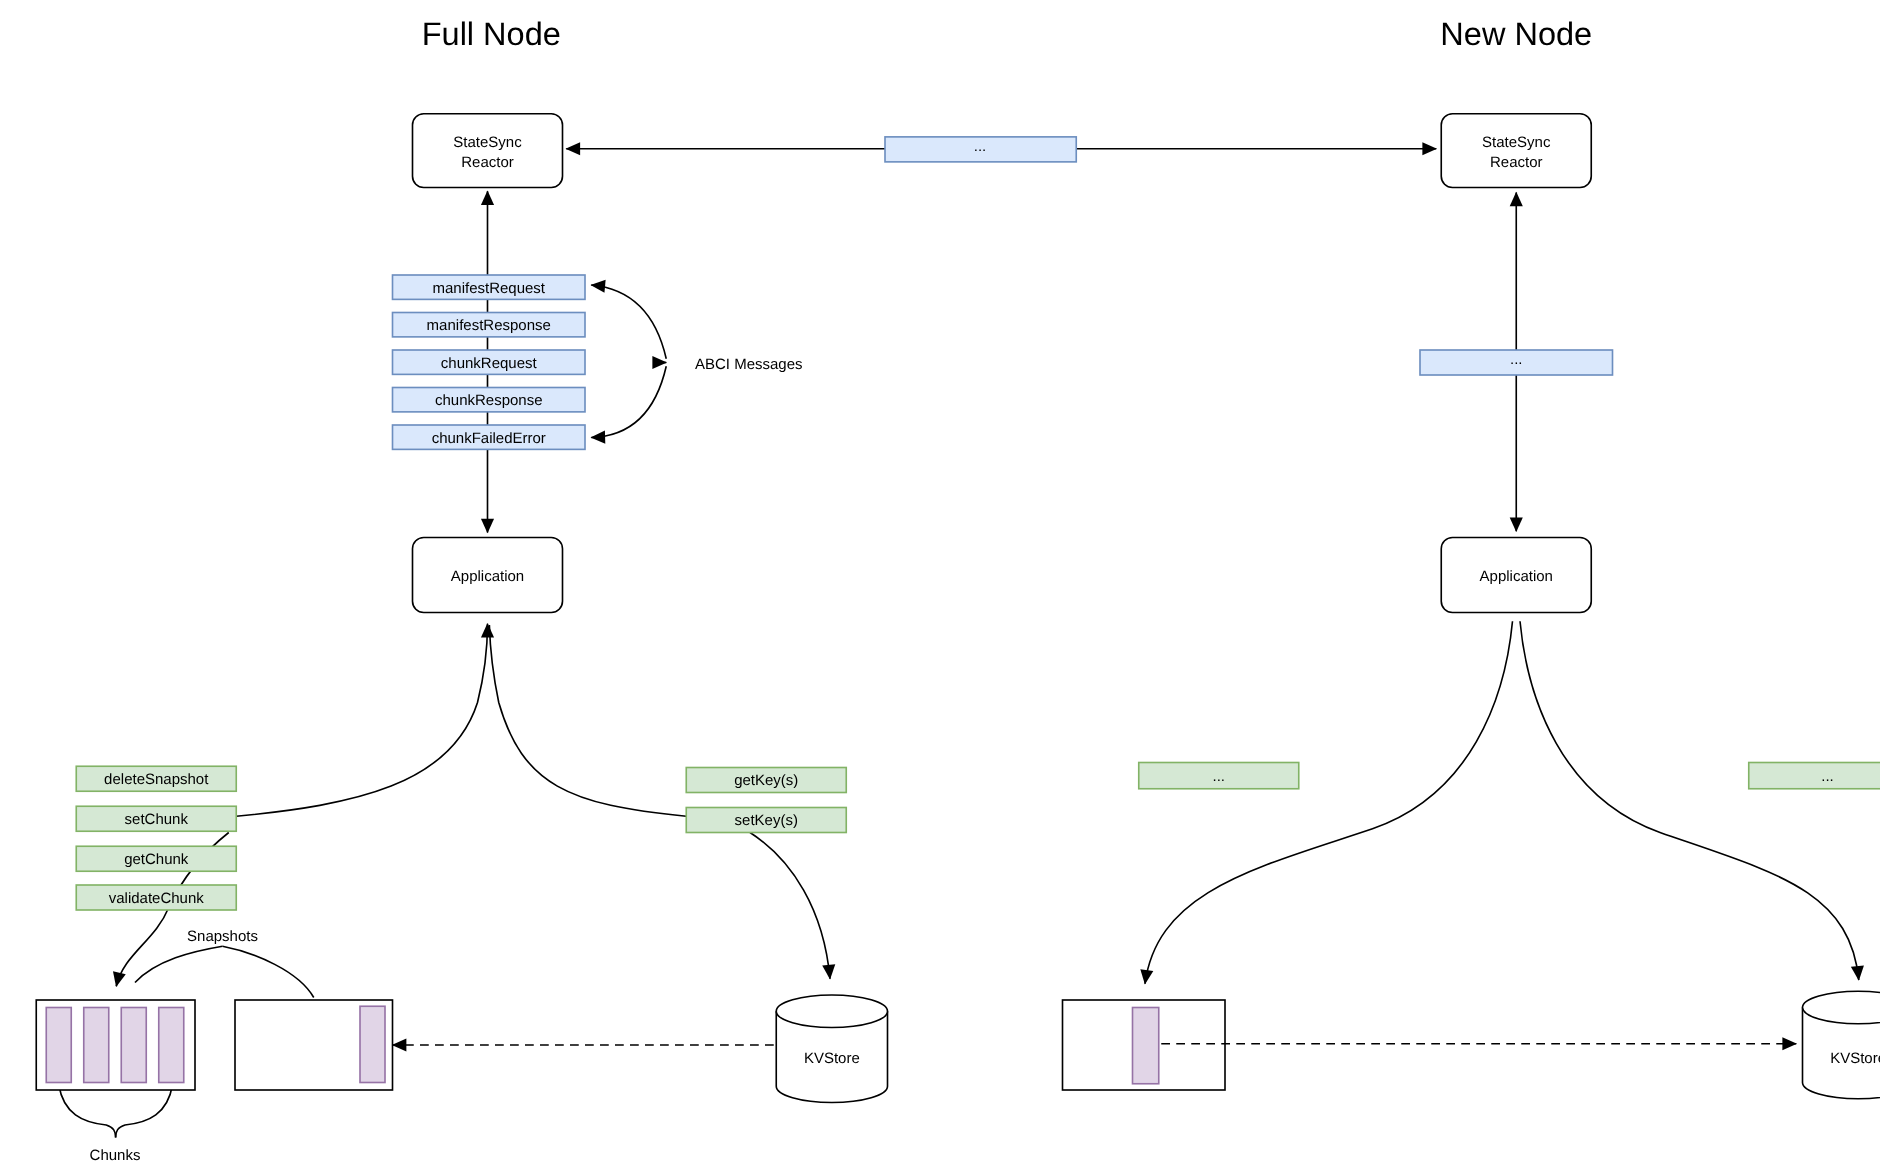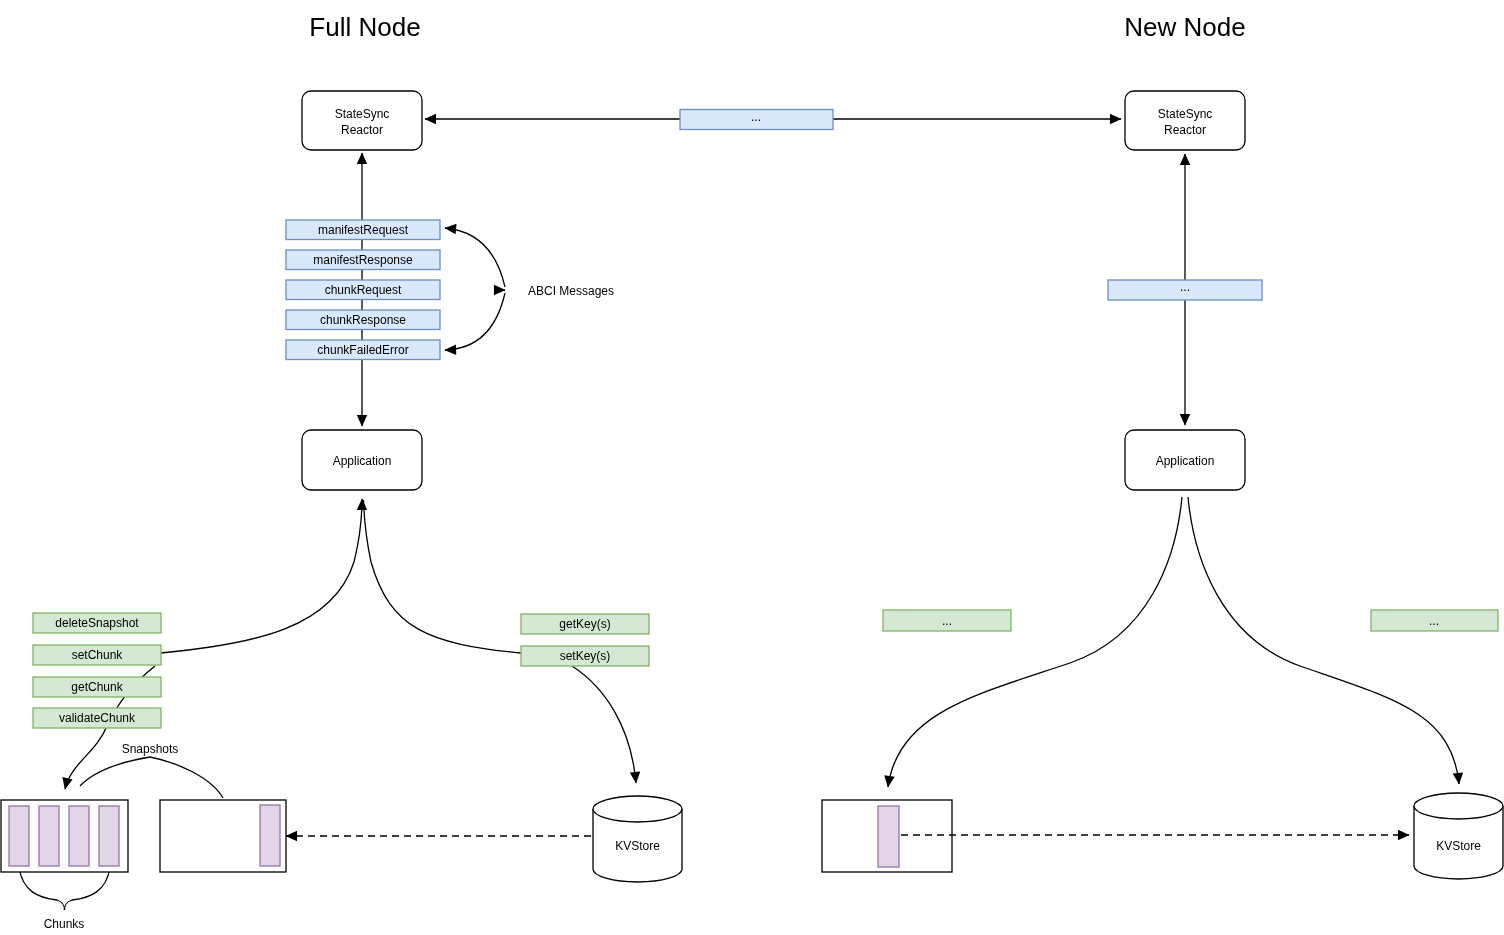--- a/index.html
+++ b/index.html
@@ -1,20 +1,21 @@
 <!DOCTYPE html>
 <html><head>
 <meta charset="utf-8">
 <style>
   html,body{margin:0;padding:0;background:#ffffff;}
   .canvas{
     position:relative;
     width:1340px;height:935px;
     background:#ffffff;
     font-family:"Liberation Sans","DejaVu Sans",sans-serif;
+    margin-left:28px;
   }
   svg{position:absolute;left:0;top:0;}
   text{
     font-family:"Liberation Sans","DejaVu Sans",sans-serif;
     font-size:12px;
     fill:#000000;
   }
   text.title{font-size:26px;}
   .shape{fill:#ffffff;stroke:#000000;stroke-width:1.3;}
   .msg{fill:#DAE8FC;stroke:#6C8EBF;stroke-width:1.3;}

